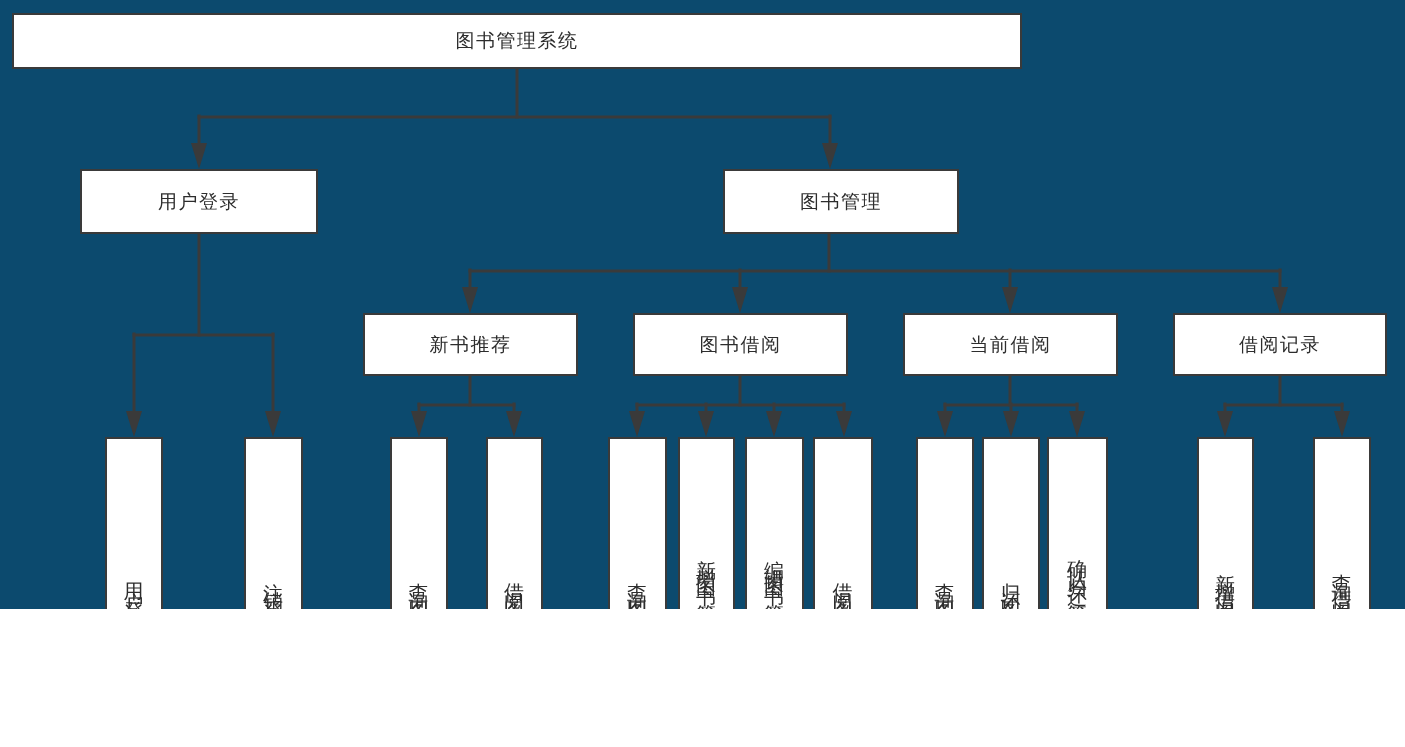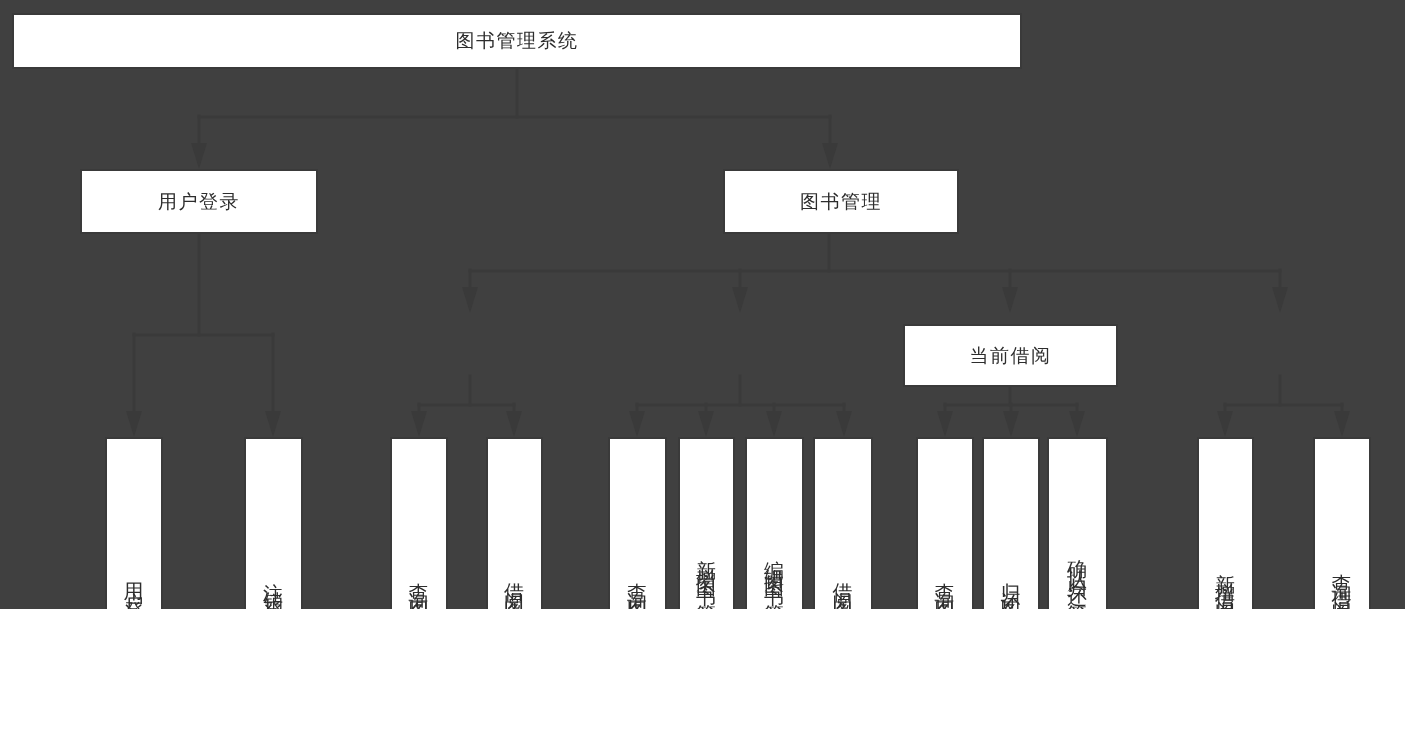--- a/index.html
+++ b/index.html
@@ -1,20 +1,20 @@
 <!DOCTYPE html>
 <html><head>
 <meta charset="utf-8">
 <style>
   html, body { margin: 0; padding: 0; background: #ffffff; }
   #stage {
     position: relative;
     width: 1405px;
     height: 609px;
-    background: #404040;
+    background: #0c4a6e;
     font-family: "Liberation Sans", sans-serif;
     overflow: hidden;
   }
   #connectors {
     position: absolute;
     left: 0; top: 0;
     width: 1405px; height: 747px;
     z-index: 1;
     pointer-events: none;
   }
@@ -129,22 +129,31 @@
     <span class="lbl">图书管理系统</span>
   </div>
 
   <div class="box h" style="left:80px; top:169px; width:238px; height:65px;">
     <span class="lbl">用户登录</span>
   </div>
   <div class="box h" style="left:711px; top:169px; width:236px; height:65px;margin-left:12px;">
     <span class="lbl">图书管理</span>
   </div>
 
-  <div class="box h" style="left:903px; top:324px; width:215px; height:63px;">
+  <div class="box h" style="left:363px; top:313px; width:215px; height:63px;">
+    <span class="lbl">新书推荐</span>
+  </div>
+  <div class="box h" style="left:633px; top:313px; width:215px; height:63px;">
+    <span class="lbl">图书借阅</span>
+  </div>
+  <div class="box h" style="left:903px; top:313px; width:215px; height:63px;">
     <span class="lbl">当前借阅</span>
+  </div>
+  <div class="box h" style="left:1173px; top:313px; width:214px; height:63px;">
+    <span class="lbl">借阅记录</span>
   </div>
 
   <div class="box v" style="left:105px; top:437px; width:58px; height:295px;">
     <span class="lbl">用户登录</span>
   </div>
   <div class="box v" style="left:244px; top:437px; width:59px; height:295px;">
     <span class="lbl">注销登录</span>
   </div>
 
   <div class="box v" style="left:390px; top:437px; width:58px; height:295px;">

